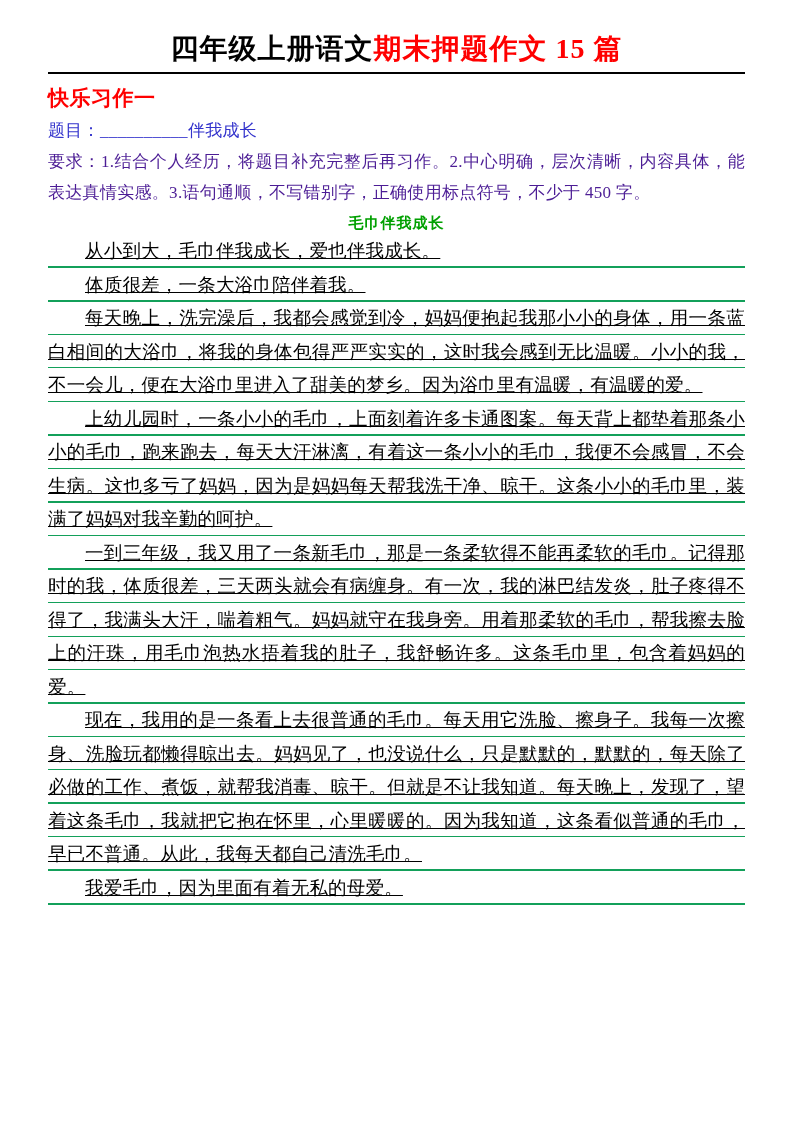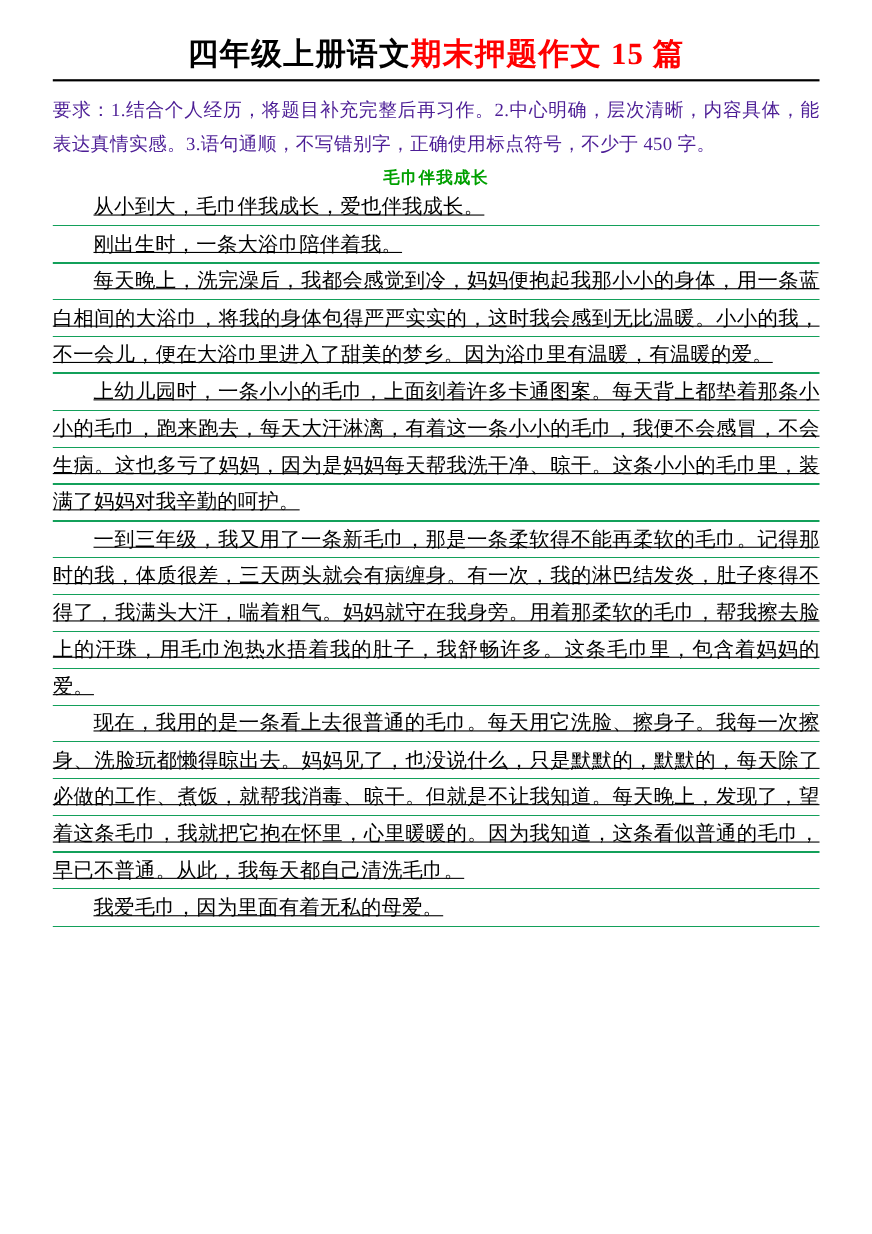--- a/index.html
+++ b/index.html
@@ -99,29 +99,33 @@
 </head>
 <body>
 
 <div class="page">
 
   <div class="title-row">
     <span class="title-black">四年级上册语文</span><span class="title-red">期末押题作文 15 篇</span>
   </div>
   <div class="title-rule"></div>
 
+  <div class="section-heading">快乐习作一</div>
 
+  <div class="prompt-line">
+    <span>题目：</span><span>__________</span><span>伴我成长</span>
+  </div>
 
   <div class="requirement">要求：1.结合个人经历，将题目补充完整后再习作。2.中心明确，层次清晰，内容具体，能表达真情实感。3.语句通顺，不写错别字，正确使用标点符号，不少于 450 字。</div>
 
   <div class="essay-title">毛巾伴我成长</div>
 
   <div class="essay-body">
     <p class="underlined">从小到大，毛巾伴我成长，爱也伴我成长。</p>
-    <p class="underlined">刚出生时，一条大浴巾陪伴着我。</p>
+    <p class="underlined">体质很差，一条大浴巾陪伴着我。</p>
     <p class="underlined">每天晚上，洗完澡后，我都会感觉到冷，妈妈便抱起我那小小的身体，用一条蓝白相间的大浴巾，将我的身体包得严严实实的，这时我会感到无比温暖。小小的我，不一会儿，便在大浴巾里进入了甜美的梦乡。因为浴巾里有温暖，有温暖的爱。</p>
     <p class="underlined">上幼儿园时，一条小小的毛巾，上面刻着许多卡通图案。每天背上都垫着那条小小的毛巾，跑来跑去，每天大汗淋漓，有着这一条小小的毛巾，我便不会感冒，不会生病。这也多亏了妈妈，因为是妈妈每天帮我洗干净、晾干。这条小小的毛巾里，装满了妈妈对我辛勤的呵护。</p>
     <p class="underlined">一到三年级，我又用了一条新毛巾，那是一条柔软得不能再柔软的毛巾。记得那时的我，体质很差，三天两头就会有病缠身。有一次，我的淋巴结发炎，肚子疼得不得了，我满头大汗，喘着粗气。妈妈就守在我身旁。用着那柔软的毛巾，帮我擦去脸上的汗珠，用毛巾泡热水捂着我的肚子，我舒畅许多。这条毛巾里，包含着妈妈的爱。</p>
     <p class="underlined">现在，我用的是一条看上去很普通的毛巾。每天用它洗脸、擦身子。我每一次擦身、洗脸玩都懒得晾出去。妈妈见了，也没说什么，只是默默的，默默的，每天除了必做的工作、煮饭，就帮我消毒、晾干。但就是不让我知道。每天晚上，发现了，望着这条毛巾，我就把它抱在怀里，心里暖暖的。因为我知道，这条看似普通的毛巾，早已不普通。从此，我每天都自己清洗毛巾。</p>
     <p class="underlined">我爱毛巾，因为里面有着无私的母爱。</p>
   </div>
 
 </div>
 
 </body></html>

